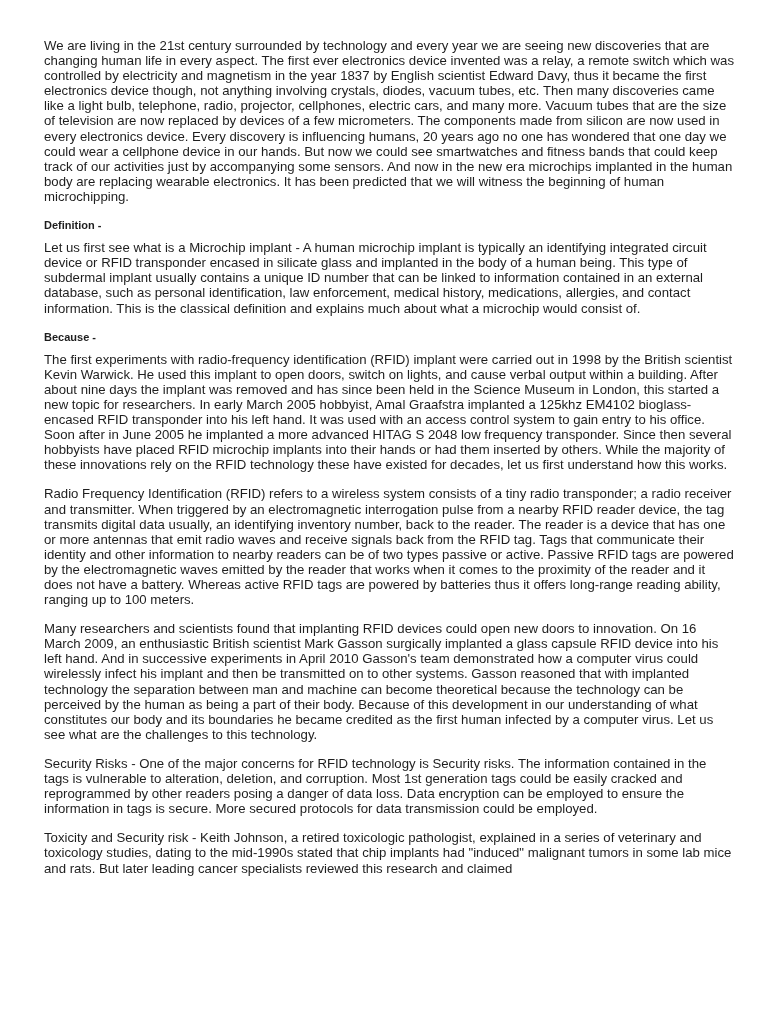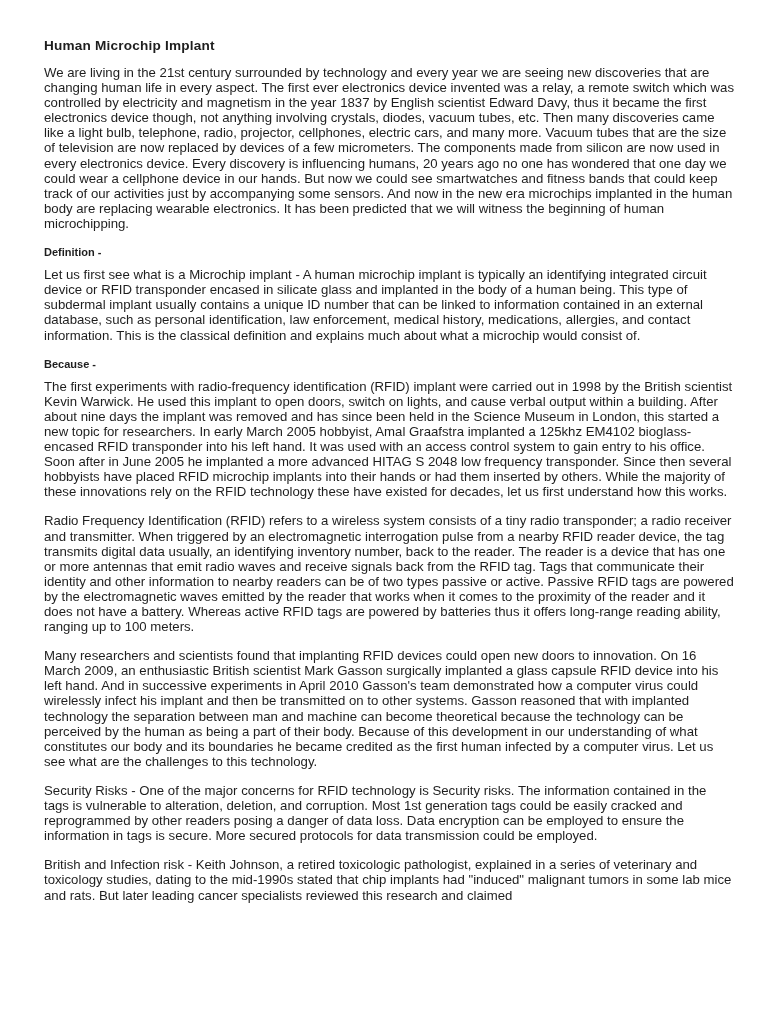--- a/index.html
+++ b/index.html
@@ -42,25 +42,24 @@
   }
   .doc p b {
     font-weight: normal;
   }
 </style>
 </head>
 <body style="background: rgb(255, 255, 255);">
 
 <div class="viewport">
   <article class="doc" id="doc" style="color: rgb(30, 30, 30);">
-    <h1>Human Microchip Implant</h1>
 
   <p>We are living in the 21st century surrounded by technology and every year we are seeing new discoveries that are changing human life in every aspect. The first ever electronics device invented was a relay, a remote switch which was controlled by electricity and magnetism in the year 1837 by English scientist Edward Davy, thus it became the first electronics device though, not anything involving crystals, diodes, vacuum tubes, etc. Then many discoveries came like a light bulb, telephone, radio, projector, cellphones, electric cars, and many more. Vacuum tubes that are the size of television are now replaced by devices of a few micrometers. The components made from silicon are now used in every electronics device. Every discovery is influencing humans, 20 years ago no one has wondered that one day we could wear a cellphone device in our hands. But now we could see smartwatches and fitness bands that could keep track of our activities just by accompanying some sensors. And now in the new era microchips implanted in the human body are replacing wearable electronics. It has been predicted that we will witness the beginning of human microchipping.</p>
       <h2>Definition -</h2>
       <p>Let us first see what is a Microchip implant - A human microchip implant is typically an identifying integrated circuit device or RFID transponder encased in silicate glass and implanted in the body of a human being. This type of subdermal implant usually contains a unique ID number that can be linked to information contained in an external database, such as personal identification, law enforcement, medical history, medications, allergies, and contact information. This is the classical definition and explains much about what a microchip would consist of.</p>
       <h2>Because -</h2>
       <p>The first experiments with radio-frequency identification (RFID) implant were carried out in 1998 by the British scientist Kevin Warwick. He used this implant to open doors, switch on lights, and cause verbal output within a building. After about nine days the implant was removed and has since been held in the Science Museum in London, this started a new topic for researchers. In early March 2005 hobbyist, Amal Graafstra implanted a 125khz EM4102 bioglass-encased RFID transponder into his left hand. It was used with an access control system to gain entry to his office. Soon after in June 2005 he implanted a more advanced HITAG S 2048 low frequency transponder. Since then several hobbyists have placed RFID microchip implants into their hands or had them inserted by others. While the majority of these innovations rely on the RFID technology these have existed for decades, let us first understand how this works.</p>
       <p>Radio Frequency Identification (RFID) refers to a wireless system consists of a tiny radio transponder; a radio receiver and transmitter. When triggered by an electromagnetic interrogation pulse from a nearby RFID reader device, the tag transmits digital data usually, an identifying inventory number, back to the reader. The reader is a device that has one or more antennas that emit radio waves and receive signals back from the RFID tag. Tags that communicate their identity and other information to nearby readers can be of two types passive or active. Passive RFID tags are powered by the electromagnetic waves emitted by the reader that works when it comes to the proximity of the reader and it does not have a battery. Whereas active RFID tags are powered by batteries thus it offers long-range reading ability, ranging up to 100 meters.</p>
       <p>Many researchers and scientists found that implanting RFID devices could open new doors to innovation. On 16 March 2009, an enthusiastic British scientist Mark Gasson surgically implanted a glass capsule RFID device into his left hand. And in successive experiments in April 2010 Gasson's team demonstrated how a computer virus could wirelessly infect his implant and then be transmitted on to other systems. Gasson reasoned that with implanted technology the separation between man and machine can become theoretical because the technology can be perceived by the human as being a part of their body. Because of this development in our understanding of what constitutes our body and its boundaries he became credited as the first human infected by a computer virus. Let us see what are the challenges to this technology.</p>
       <p><b>Security Risks -</b> <span>One of the major concerns for RFID technology is Security risks. The information contained in the tags is vulnerable to alteration, deletion, and corruption. Most 1st generation tags could be easily cracked and reprogrammed by other readers posing a danger of data loss. Data encryption can be employed to ensure the information in tags is secure. More secured protocols for data transmission could be employed.</span></p>
-      <p><b>British and Infection risk</b> <span>- Keith Johnson, a retired toxicologic pathologist, explained in a series of veterinary and toxicology studies, dating to the mid-1990s stated that chip implants had "induced" malignant tumors in some lab mice and rats. But later leading cancer specialists reviewed this research and claimed</span></p>
+      <p><b>Toxicity and Security risk</b> <span>- Keith Johnson, a retired toxicologic pathologist, explained in a series of veterinary and toxicology studies, dating to the mid-1990s stated that chip implants had "induced" malignant tumors in some lab mice and rats. But later leading cancer specialists reviewed this research and claimed</span></p>
     </article>
 </div>
 
 </body></html>

